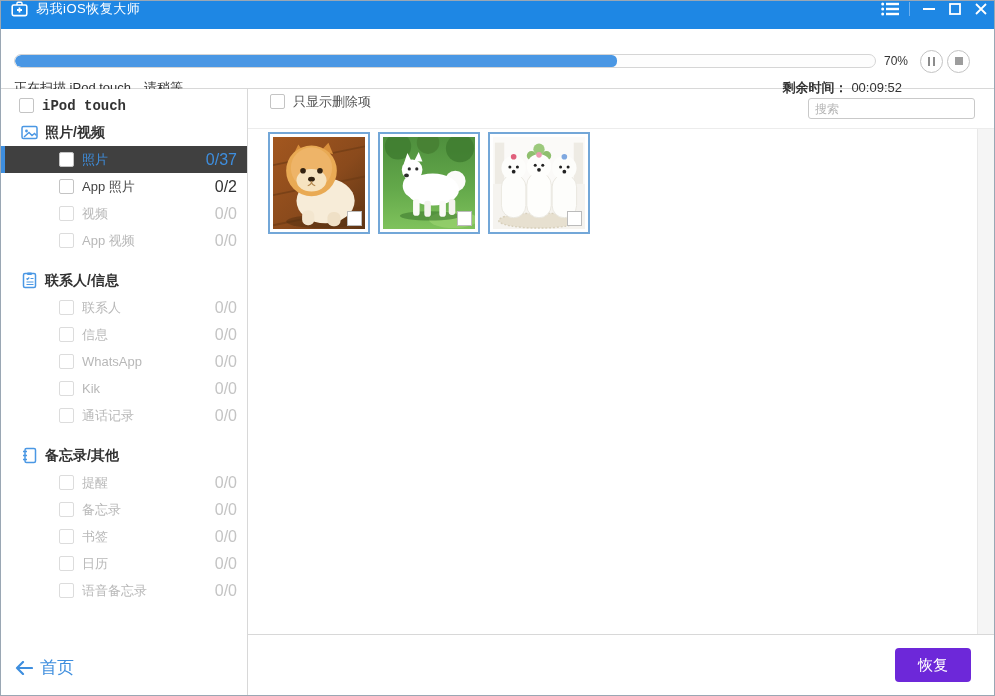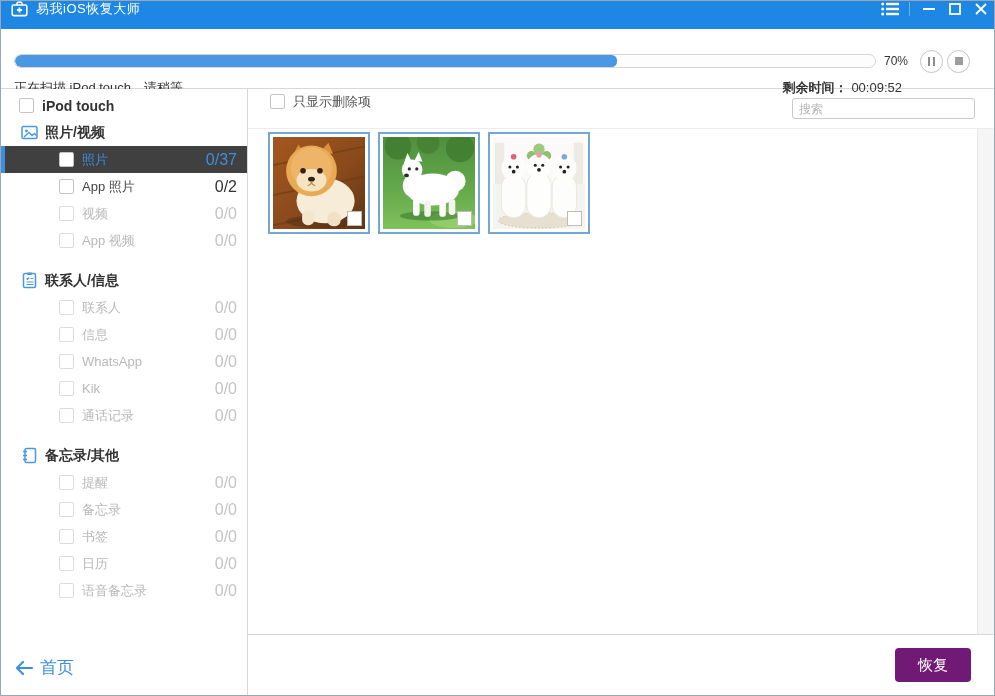--- a/index.html
+++ b/index.html
@@ -41,21 +41,21 @@
 
   
   .body { flex:1; display:flex; min-height:0; }
 
   
   .sidebar { width:247px; flex:0 0 auto; border-right:1px solid #d8d8d8;
              position:relative; background:#fff; padding-top:3px; overflow:hidden; }
   .cb { display:inline-block; width:15px; height:15px; border:1px solid #c4c4c4;
         border-radius:2px; background:#fff; flex:0 0 auto; }
   .device-row { display:flex; align-items:center; height:27px; padding-left:18px;
-                cursor:pointer; }
+                cursor:pointer;font-family:Liberation Mono, monospace; }
   .device-label { font-size:14px; font-weight:bold; color:#333; margin-left:8px; }
   .section-header { display:flex; align-items:center; height:27px; padding-left:20px; }
   .section-header.gap { margin-top:13px; }
   .sec-icon { width:17px; height:17px; display:inline-block; }
   .sec-label { font-size:14px; font-weight:bold; color:#333; margin-left:7px; }
   .srow { display:flex; align-items:center; height:27px; padding:0 10px 0 58px;
           position:relative; cursor:pointer; }
   .srow .slabel { font-size:13px; color:#444; margin-left:8px; }
   .srow .scount { margin-left:auto; font-size:16px; color:#333; }
   .srow.selected { background:#404040; }
@@ -68,35 +68,35 @@
   .home-link { position:absolute; left:14px; bottom:16px; display:flex; align-items:center;
                color:#3e8ede; font-size:17px; cursor:pointer; text-decoration:none; }
   .home-link svg { margin-right:7px; }
 
   
   .main { flex:1; display:flex; flex-direction:column; min-width:0; }
   .toolbar { height:40px; flex:0 0 auto; display:flex; align-items:center;
              padding:0 19px 14px 22px; border-bottom:1px solid #ececec; }
   .filter { display:flex; align-items:center; cursor:pointer; }
   .filter-label { font-size:13px; color:#555; margin-left:8px; }
-  .search { margin-left:auto; width:183px; height:21px; border:1px solid #c9c9c9;
+  .search { margin-left:auto; width:167px; height:21px; border:1px solid #c9c9c9;
             border-radius:3px; font-size:12px; padding:0 6px; color:#333; outline:none;margin-top:14px; }
   .search::placeholder { color:#b5b5b5; }
   .content { flex:1; position:relative; padding:3px 0 0 20px; display:flex;
              align-items:flex-start; background:#fff; min-height:0; }
   .thumb { width:102px; height:102px; border:2px solid #73a7d8; background:#fff;
            padding:3px; margin-right:8px; position:relative; cursor:pointer; }
   .thumb svg { display:block; width:92px; height:92px; }
   .thumb-cb { position:absolute; right:6px; bottom:6px; width:15px; height:15px;
               background:#fff; border:1px solid #bbb; cursor:pointer; }
   .scrollbar { position:absolute; top:0; right:0; bottom:0; width:17px;
                background:#f5f5f5; border-left:1px solid #e8e8e8; }
   .footer { height:61px; flex:0 0 auto; border-top:1px solid #d8d8d8; display:flex;
             align-items:center; justify-content:flex-end; padding-right:23px; }
-  .recover-btn { width:76px; height:34px; background:#701a75; color:#fff;
+  .recover-btn { width:76px; height:34px; background:#6d28d9; color:#fff;
                  border:none; border-radius:4px; font-size:15px; cursor:default;
                  font-family:inherit; }
 </style>
 </head>
 <body>
 
 <div class="window">
 
   <div class="titlebar">
     <span class="app-icon">

